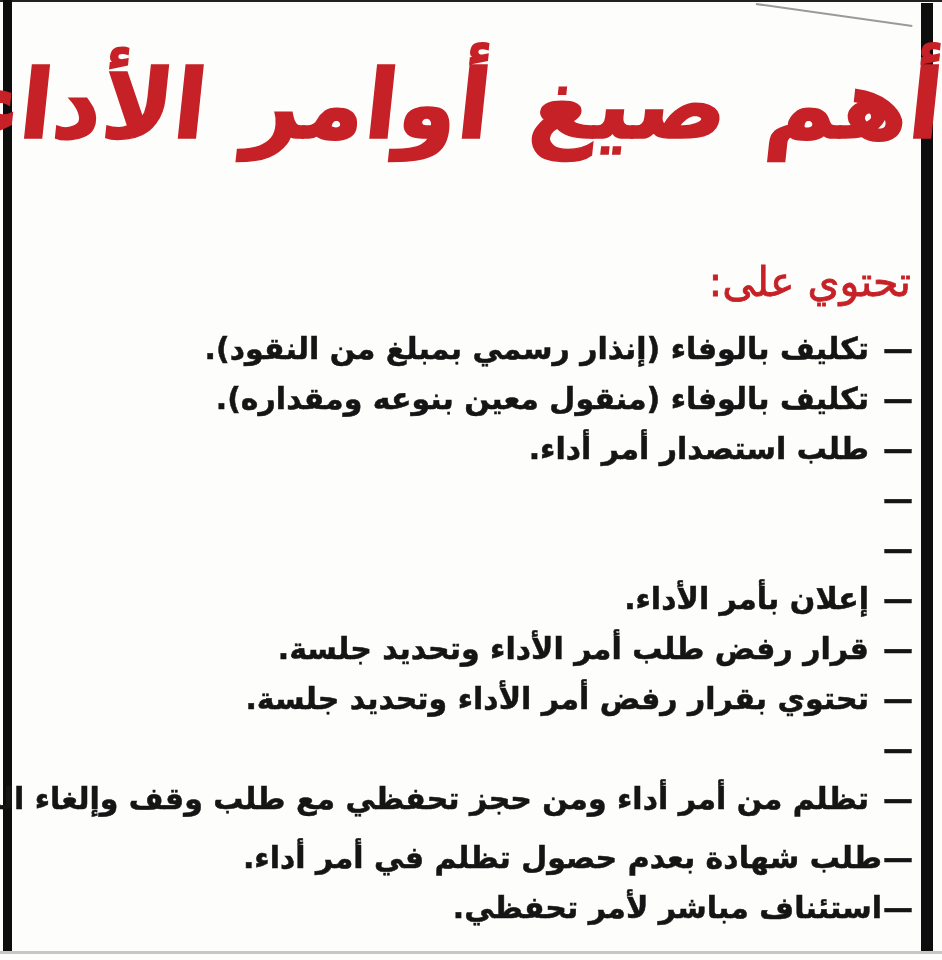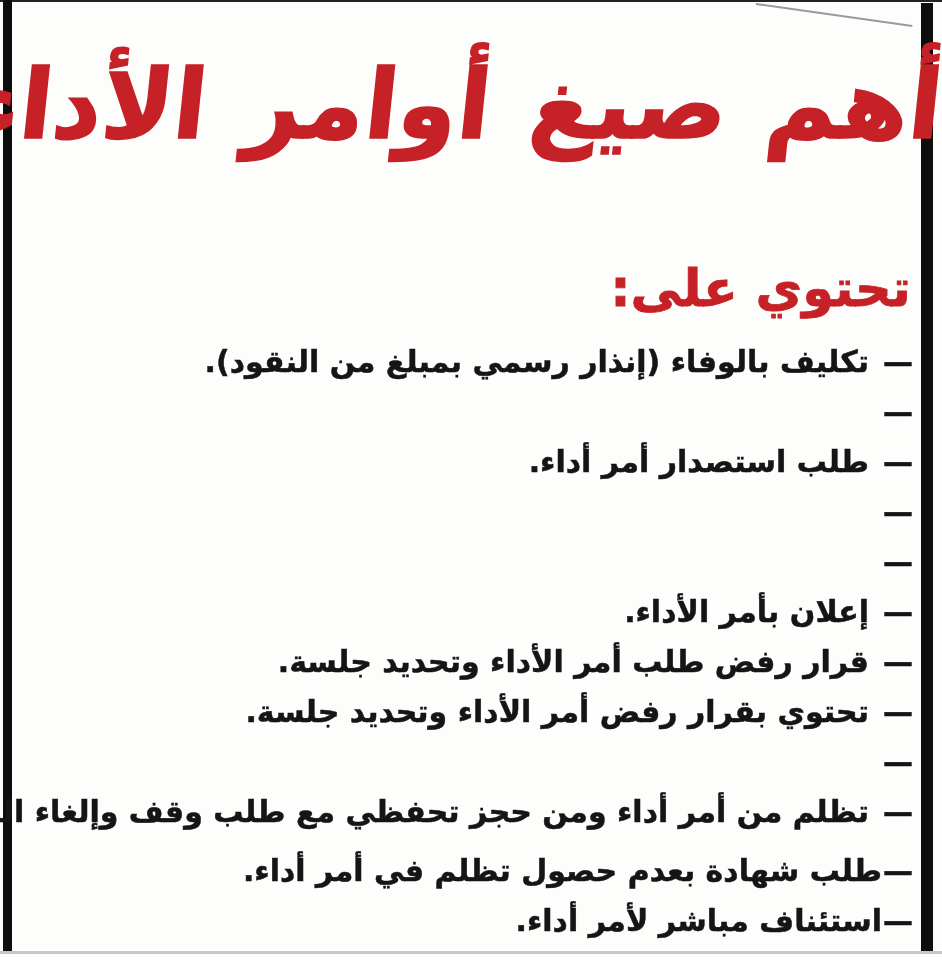--- a/index.html
+++ b/index.html
@@ -62,22 +62,22 @@
   }
   
   .content {
     position: absolute;
     top: 256px; left: 18px; right: 31px;
     direction: rtl;
     text-align: right;
   }
   .subtitle {
     color: var(--accent, #c62127);
-    font-size: 51px;
-    font-weight: bold;
+    font-size: 41px;
+    font-weight: normal;
     line-height: 1.3;
     -webkit-text-stroke: 0.8px var(--accent, #c62127);
   }
   .items { margin-top: 14px; }
   .item {
     display: flex;
     flex-direction: row;
     align-items: center;
     height: 50px;
     color: var(--text, #151515);
@@ -108,20 +108,21 @@
 
   <div class="content">
     <h2 class="subtitle">تحتوي على:</h2>
     <div class="items">
         <div class="item">
           <span class="dash">—</span>
           <span class="txt">تكليف بالوفاء (إنذار رسمي بمبلغ من النقود).</span>
         </div>
         <div class="item">
           <span class="dash">—</span>
+          <span class="txt">تكليف بالوفاء (منقول معين بنوعه ومقداره).</span>
         </div>
         <div class="item">
           <span class="dash">—</span>
           <span class="txt">طلب استصدار أمر أداء.</span>
         </div>
         <div class="item">
           <span class="dash">—</span>
         </div>
         <div class="item">
           <span class="dash">—</span>
@@ -144,17 +145,17 @@
         <div class="item">
           <span class="dash">—</span>
           <span class="txt">تظلم من أمر أداء ومن حجز تحفظي مع طلب وقف وإلغاء النفاذ المعجل.</span>
         </div>
         <div class="item tight">
           <span class="dash">—</span>
           <span class="txt">طلب شهادة بعدم حصول تظلم في أمر أداء.</span>
         </div>
         <div class="item tight">
           <span class="dash">—</span>
-          <span class="txt">استئناف مباشر لأمر أداء.</span>
+          <span class="txt">استئناف مباشر لأمر تحفظي.</span>
         </div>
       </div>
   </div>
 </div>
 
 </body></html>

